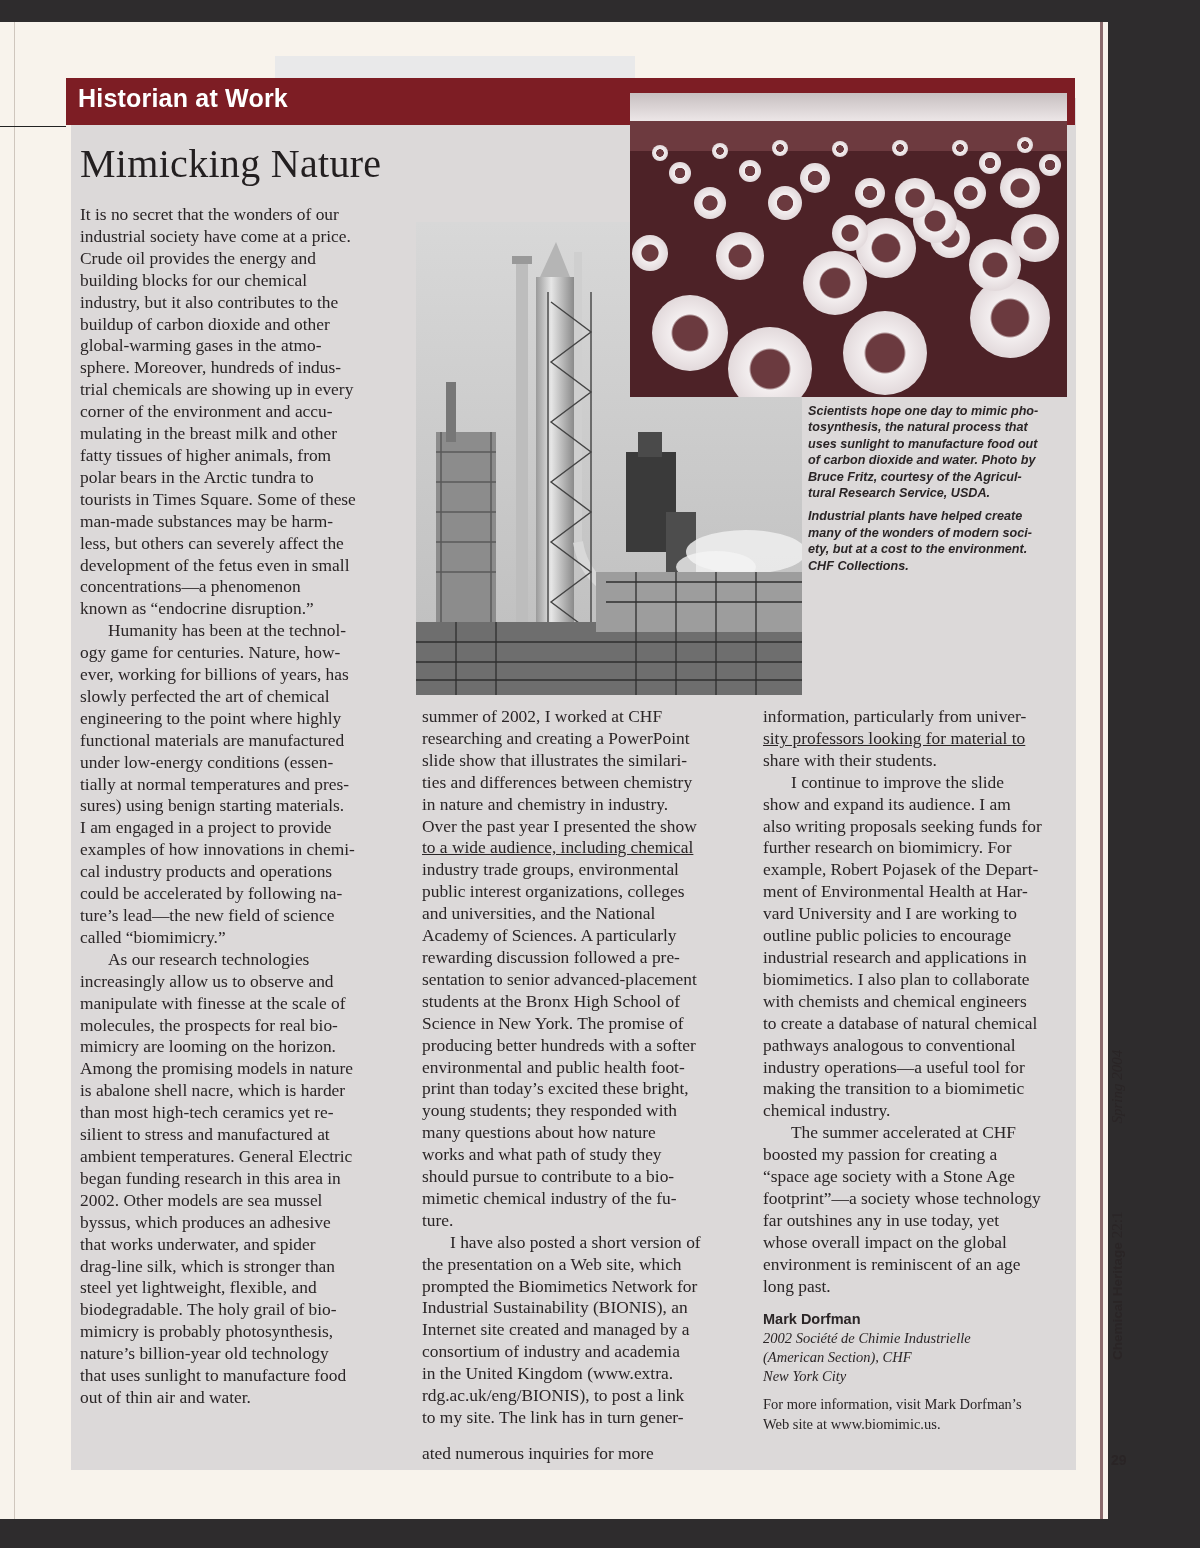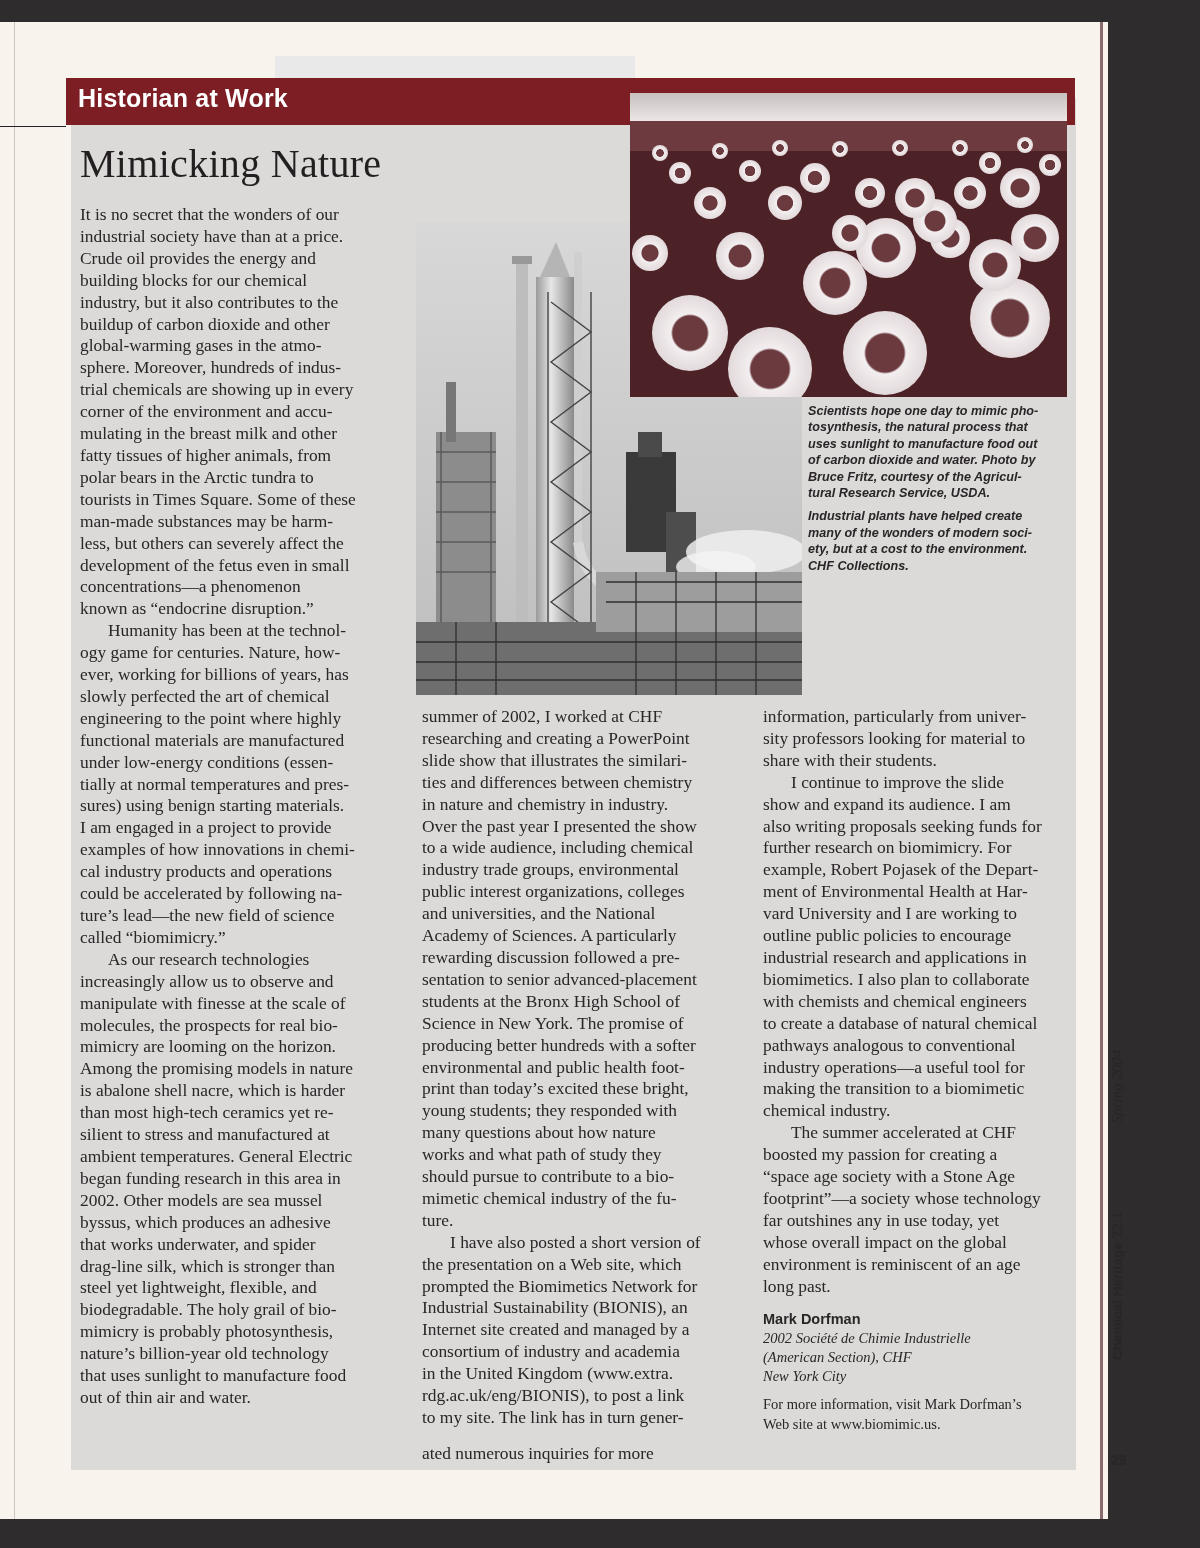--- a/index.html
+++ b/index.html
@@ -218,21 +218,21 @@
     <span class="line">Industrial plants have helped create</span>
     <span class="line">many of the wonders of modern soci-</span>
     <span class="line">ety, but at a cost to the environment.</span>
     <span class="line">CHF Collections.</span>
   </p>
 </div>
 
 <div class="col col1">
     <p>
       <span class="line">It is no secret that the wonders of our</span>
-      <span class="line" style="text-indent: 0px;">industrial society have than at a price.</span>
+      <span class="line" style="text-indent: 0px;">industrial society have come at a price.</span>
       <span class="line" style="text-indent: 0px;">Crude oil provides the energy and</span>
       <span class="line" style="text-indent: 0px;">building blocks for our chemical</span>
       <span class="line" style="text-indent: 0px;">industry, but it also contributes to the</span>
       <span class="line" style="text-indent: 0px;">buildup of carbon dioxide and other</span>
       <span class="line" style="text-indent: 0px;">global-warming gases in the atmo-</span>
       <span class="line" style="text-indent: 0px;">sphere. Moreover, hundreds of indus-</span>
       <span class="line" style="text-indent: 0px;">trial chemicals are showing up in every</span>
       <span class="line" style="text-indent: 0px;">corner of the environment and accu-</span>
       <span class="line" style="text-indent: 0px;">mulating in the breast milk and other</span>
       <span class="line" style="text-indent: 0px;">fatty tissues of higher animals, from</span>
@@ -286,21 +286,21 @@
     </p>
   </div>
 <div class="col col2">
     <p>
       <span class="line">summer of 2002, I worked at CHF</span>
       <span class="line" style="text-indent: 0px;">researching and creating a PowerPoint</span>
       <span class="line" style="text-indent: 0px;">slide show that illustrates the similari-</span>
       <span class="line" style="text-indent: 0px;">ties and differences between chemistry</span>
       <span class="line" style="text-indent: 0px;">in nature and chemistry in industry.</span>
       <span class="line" style="text-indent: 0px;">Over the past year I presented the show</span>
-      <span class="line" style="text-indent: 0px;">to a wide audience, including chemical</span>
+      <span class="line" style="text-indent: 0px; text-decoration: underline;">to a wide audience, including chemical</span>
       <span class="line" style="text-indent: 0px;">industry trade groups, environmental</span>
       <span class="line" style="text-indent: 0px;">public interest organizations, colleges</span>
       <span class="line" style="text-indent: 0px;">and universities, and the National</span>
       <span class="line" style="text-indent: 0px;">Academy of Sciences. A particularly</span>
       <span class="line" style="text-indent: 0px;">rewarding discussion followed a pre-</span>
       <span class="line" style="text-indent: 0px;">sentation to senior advanced-placement</span>
       <span class="line" style="text-indent: 0px;">students at the Bronx High School of</span>
       <span class="line" style="text-indent: 0px;">Science in New York. The promise of</span>
       <span class="line" style="text-indent: 0px;">producing better hundreds with a softer</span>
       <span class="line" style="text-indent: 0px;">environmental and public health foot-</span>
@@ -322,21 +322,21 @@
       <span class="line" style="text-indent: 0px;">in the United Kingdom (www.extra.</span>
       <span class="line" style="text-indent: 0px;">rdg.ac.uk/eng/BIONIS), to post a link</span>
       <span class="line" style="text-indent: 0px;">to my site. The link has in turn gener-</span>
       <span class="line" style="text-indent: 0px; margin-top: 14px;">ated numerous inquiries for more</span>
     </p>
   </div>
 <div class="col col3">
   <div class="col3-body">
       <p>
         <span class="line">information, particularly from univer-</span>
-        <span class="line" style="text-indent: 0px;">sity professors looking for material to</span>
+        <span class="line" style="text-indent: 0px; text-decoration: underline;">sity professors looking for material to</span>
         <span class="line" style="text-indent: 0px;">share with their students.</span>
       </p>
       <p class="indent">
         <span class="line">I continue to improve the slide</span>
         <span class="line" style="text-indent: 0px;">show and expand its audience. I am</span>
         <span class="line" style="text-indent: 0px;">also writing proposals seeking funds for</span>
         <span class="line" style="text-indent: 0px;">further research on biomimicry. For</span>
         <span class="line" style="text-indent: 0px;">example, Robert Pojasek of the Depart-</span>
         <span class="line" style="text-indent: 0px;">ment of Environmental Health at Har-</span>
         <span class="line" style="text-indent: 0px;">vard University and I are working to</span>

